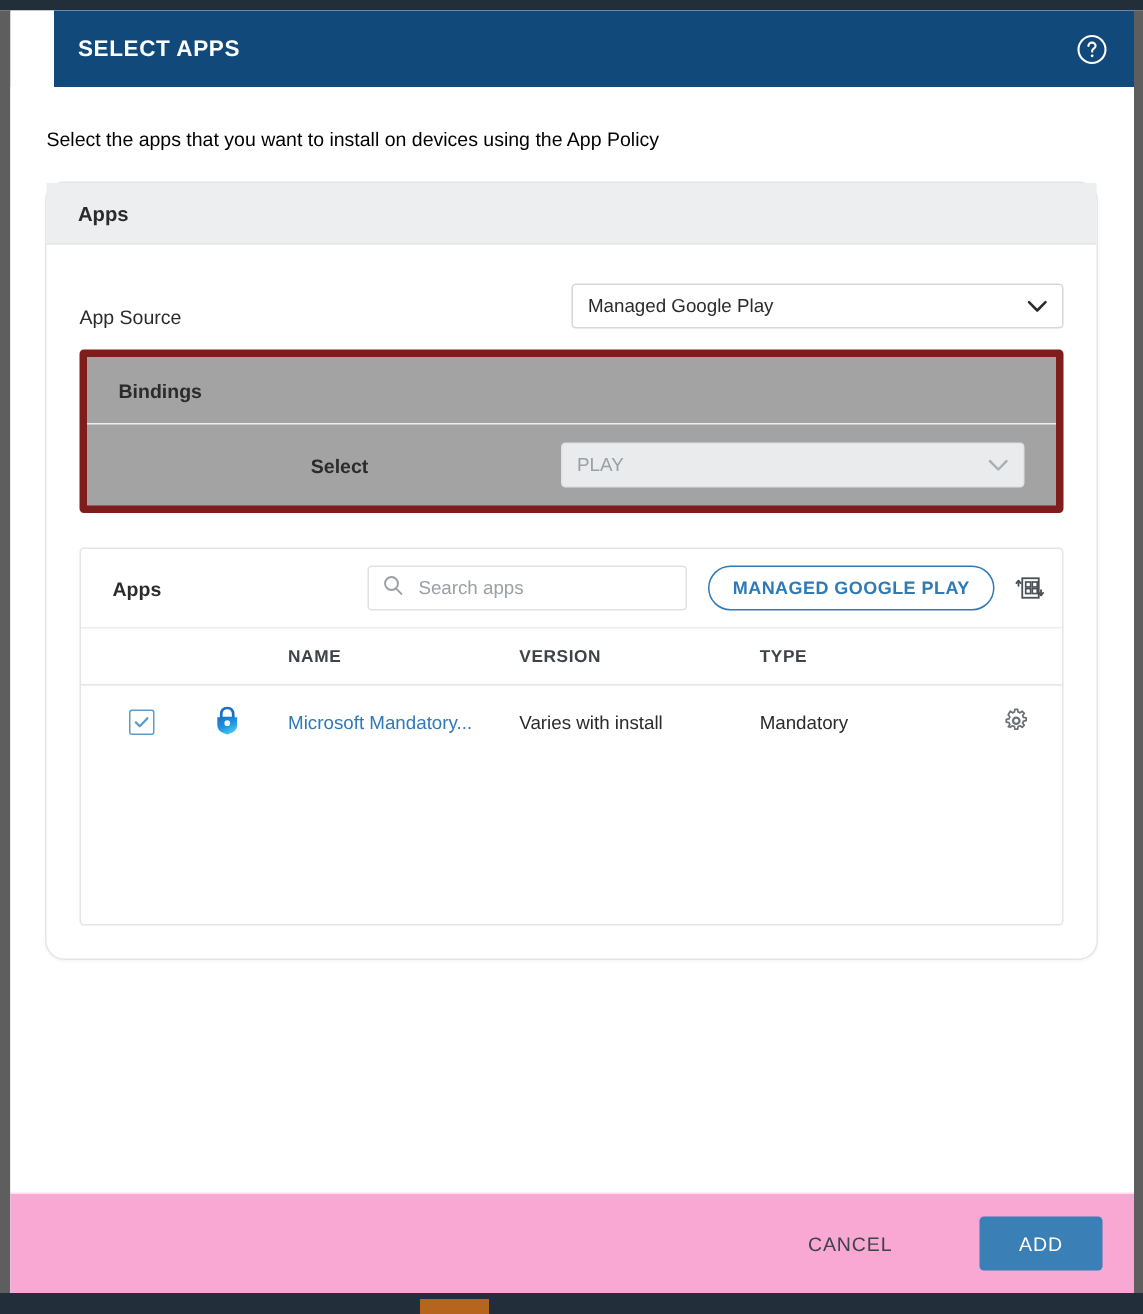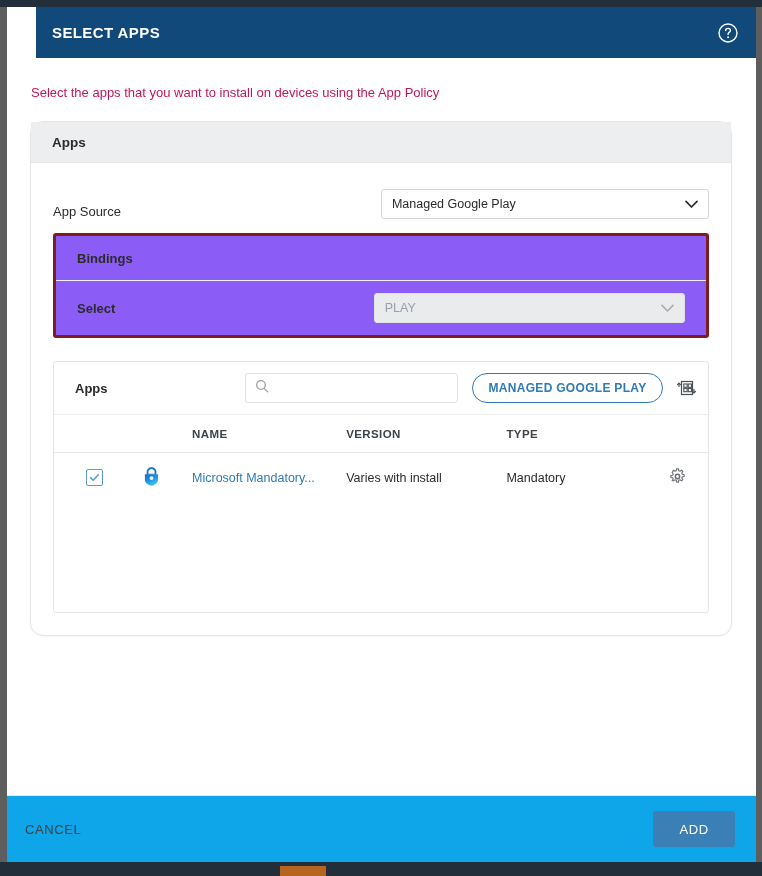--- a/index.html
+++ b/index.html
@@ -85,21 +85,21 @@
 
   .dialog-body {
     flex: 1 1 auto;
     background: #ffffff;
     overflow: hidden;
     position: relative;
   }
 
   .intro-text {
     font-size: 13px;
-    color: #be185d;
+    color: #000000;
     padding: 27px 0 0 24px;
   }
 
   
   .apps-card {
     margin: 21px 24px 0 23px;
     border: 1px solid #e3e5e8;
     border-radius: 13px;
     background: #ffffff;
     box-shadow: 0 1px 2px rgba(0,0,0,0.04);
@@ -155,23 +155,24 @@
     color: #2b2b2b;
     font-size: 13px;
     line-height: 1;
     font-weight: bold;
   }
   .select-box.disabled .chev { color: #a9aeb3; }
 
   
   .bindings-card {
     margin-top: 14px;
-    border: 3px solid #7f1d1d;
+    border: 5px solid #7f1d1d;
     border-radius: 3px;
-    background: #8b5cf6;
+    background: #a3a3a3;
+    text-align: center;
   }
   .bindings-header {
     height: 44px;
     display: flex;
     align-items: center;
     padding-left: 21px;
     font-size: 13px;
     font-weight: bold;
     color: #2b2b2b;
     border-bottom: 1px solid #eceef0;
@@ -297,26 +298,27 @@
     color: #2e7ab8;
     text-decoration: none;
     cursor: pointer;
   }
   .gear-cell { cursor: pointer; }
 
   
   .dialog-footer {
     flex: 0 0 auto;
     height: 66px;
-    background: #0ea5e9;
+    background: #f9a8d4;
     border-top: 1px solid #e8eaec;
     display: flex;
     align-items: center;
-    justify-content: space-between;
+    justify-content: flex-end;
     padding-right: 21px;
+    gap: 30px;
   }
   .cancel-btn {
     font-size: 13px;
     color: #3d4349;
     letter-spacing: 0.6px;
     padding: 10px 18px;
     cursor: pointer;
     background: transparent;
     border: none;
     font-family: "Liberation Sans", sans-serif;
@@ -397,20 +399,21 @@
           <div class="applist-toolbar">
             <div class="applist-title">Apps</div>
 
             <div class="search-wrap">
               <span>
                 <svg width="14" height="14" viewBox="0 0 14 14" aria-hidden="true">
                   <circle cx="6" cy="6" r="4.3" fill="none" stroke="#9aa0a6" stroke-width="1.3"></circle>
                   <path d="M9.3 9.6L12.6 12.9" stroke="#9aa0a6" stroke-width="1.3" stroke-linecap="round"></path>
                 </svg>
               </span>
+              <input type="text" placeholder="Search apps" style="">
             </div>
 
             <div class="mgp-btn">MANAGED GOOGLE PLAY</div>
 
             <div class="qr-btn">
               <svg width="22" height="22" viewBox="0 0 22 22" aria-hidden="true">
                 <rect x="6.5" y="4.5" width="11" height="13" fill="none" stroke="#4a4f55" stroke-width="1.2"></rect>
                 <rect x="8.8" y="7" width="3.3" height="3.3" fill="none" stroke="#4a4f55" stroke-width="1.1"></rect>
                 <rect x="13.2" y="7" width="3.3" height="3.3" fill="none" stroke="#4a4f55" stroke-width="1.1"></rect>
                 <rect x="8.8" y="11.4" width="3.3" height="3.3" fill="none" stroke="#4a4f55" stroke-width="1.1"></rect>

